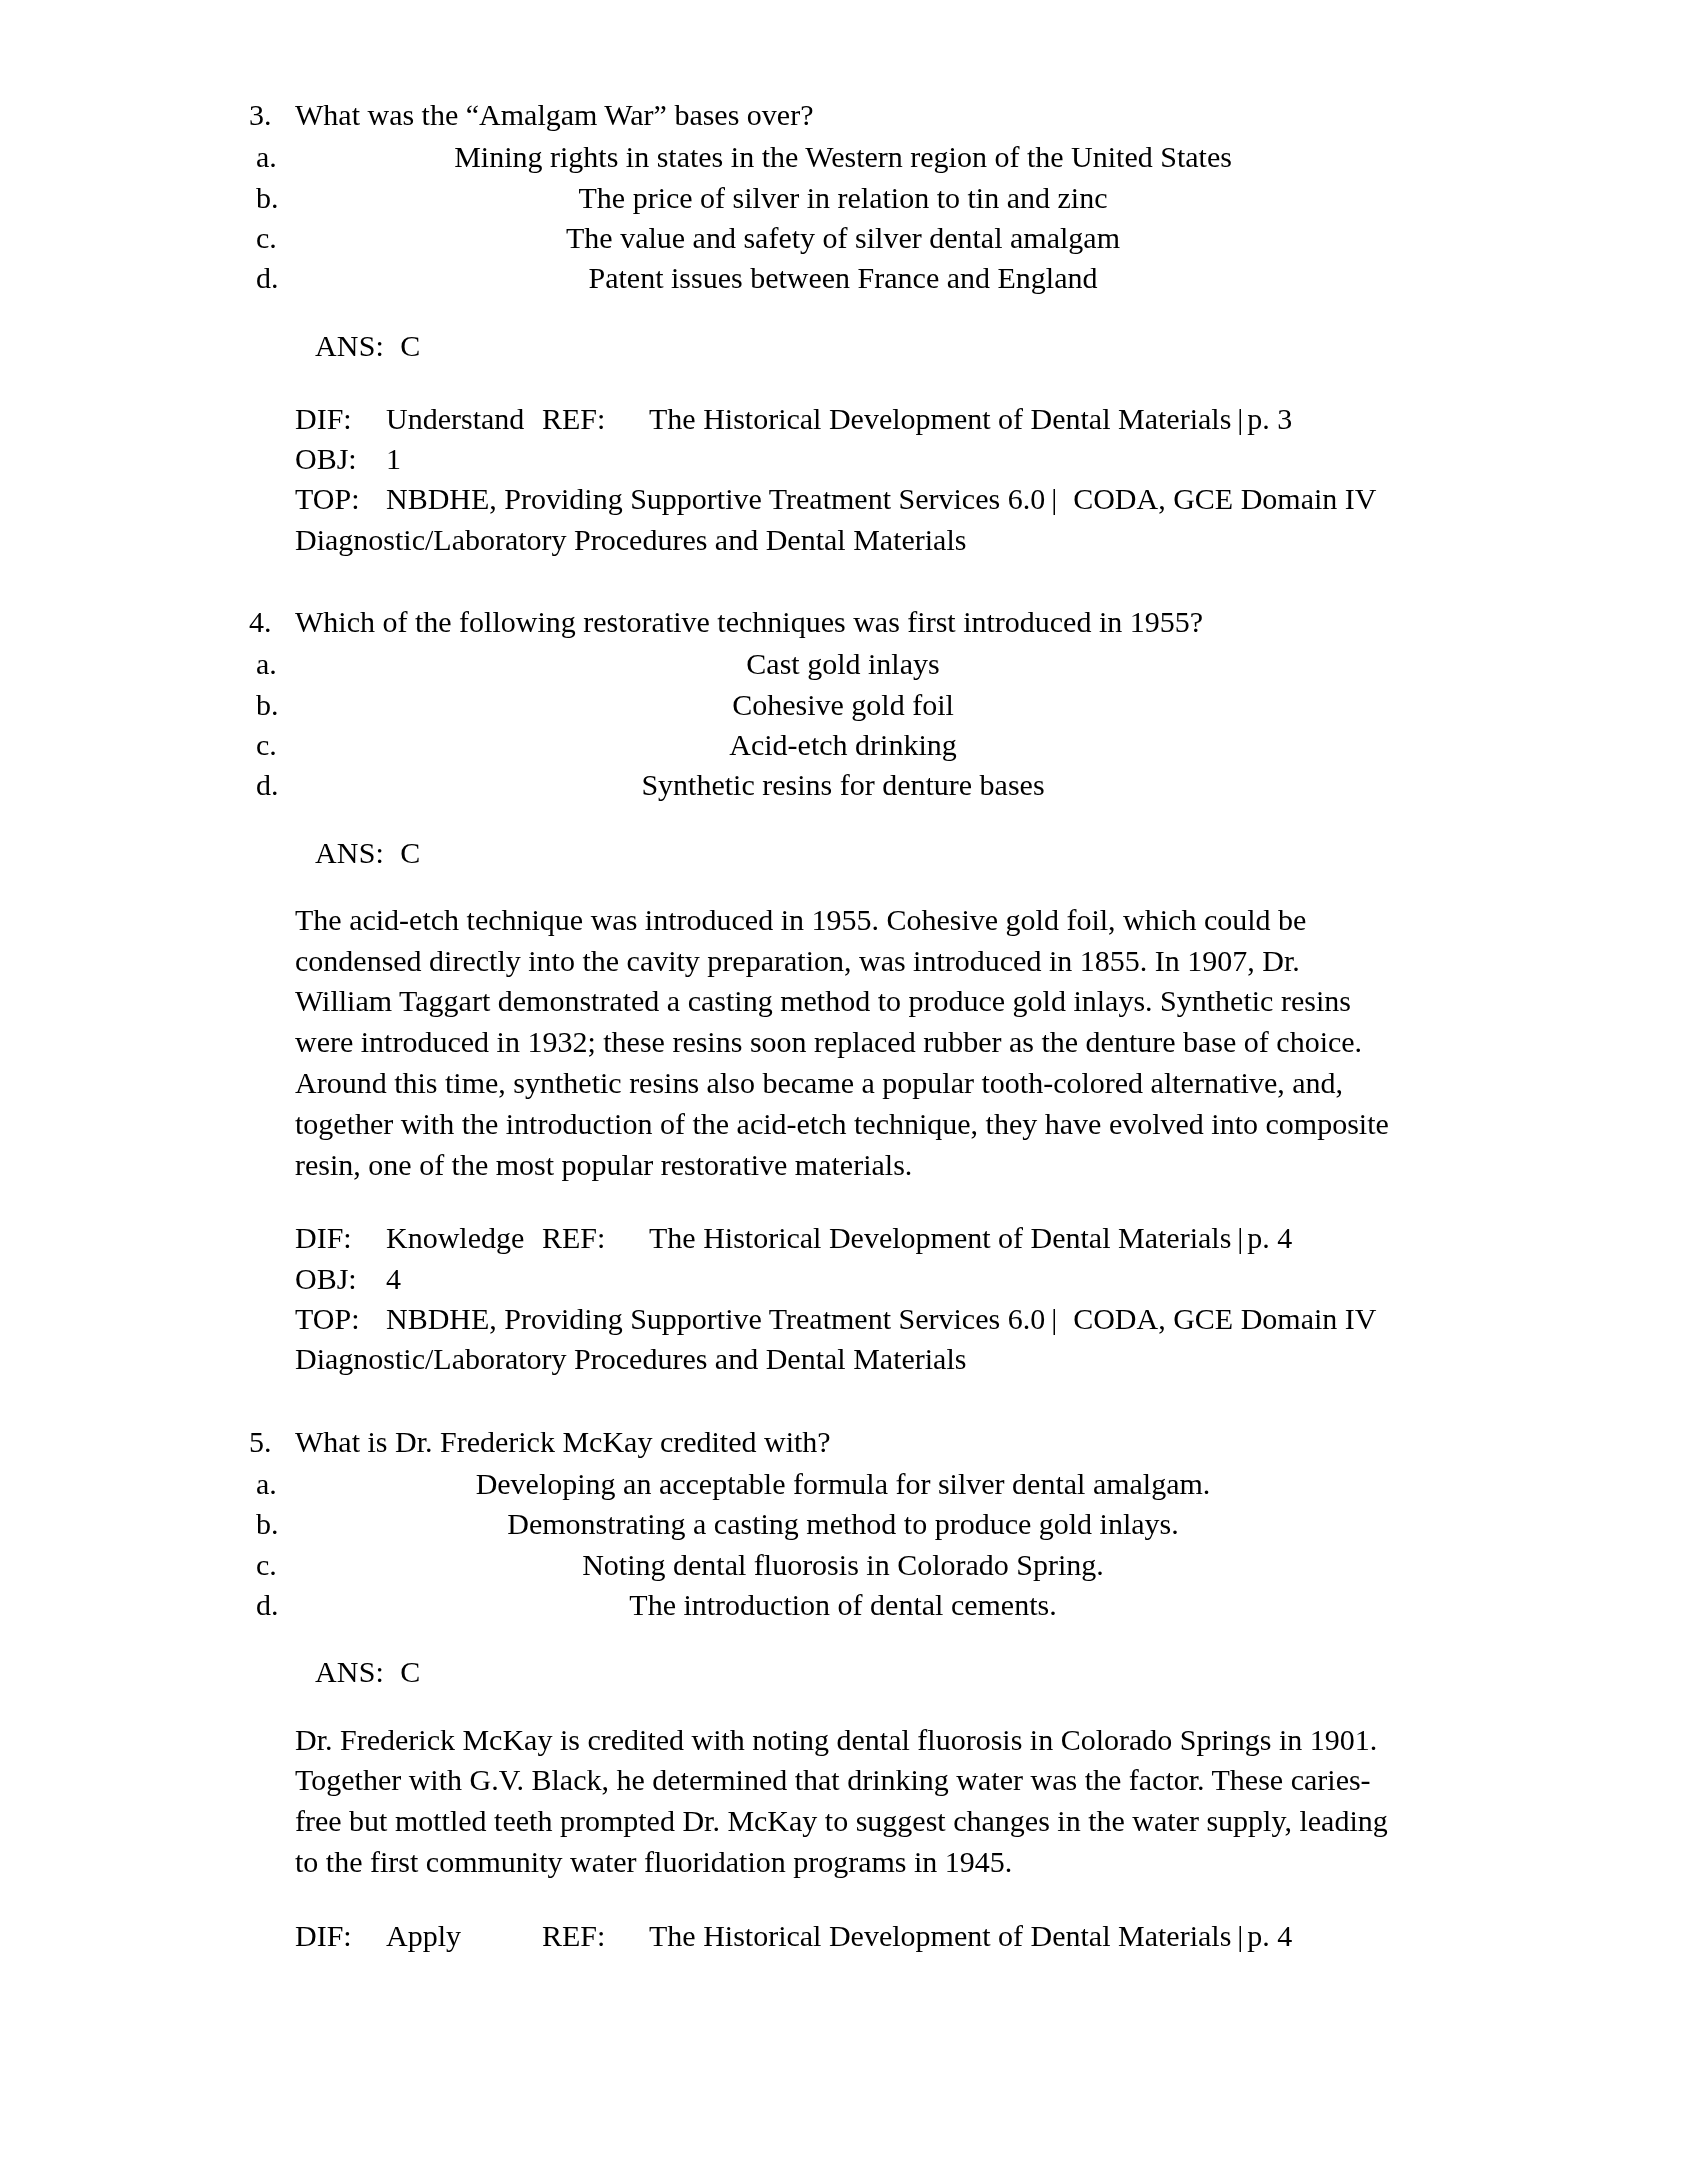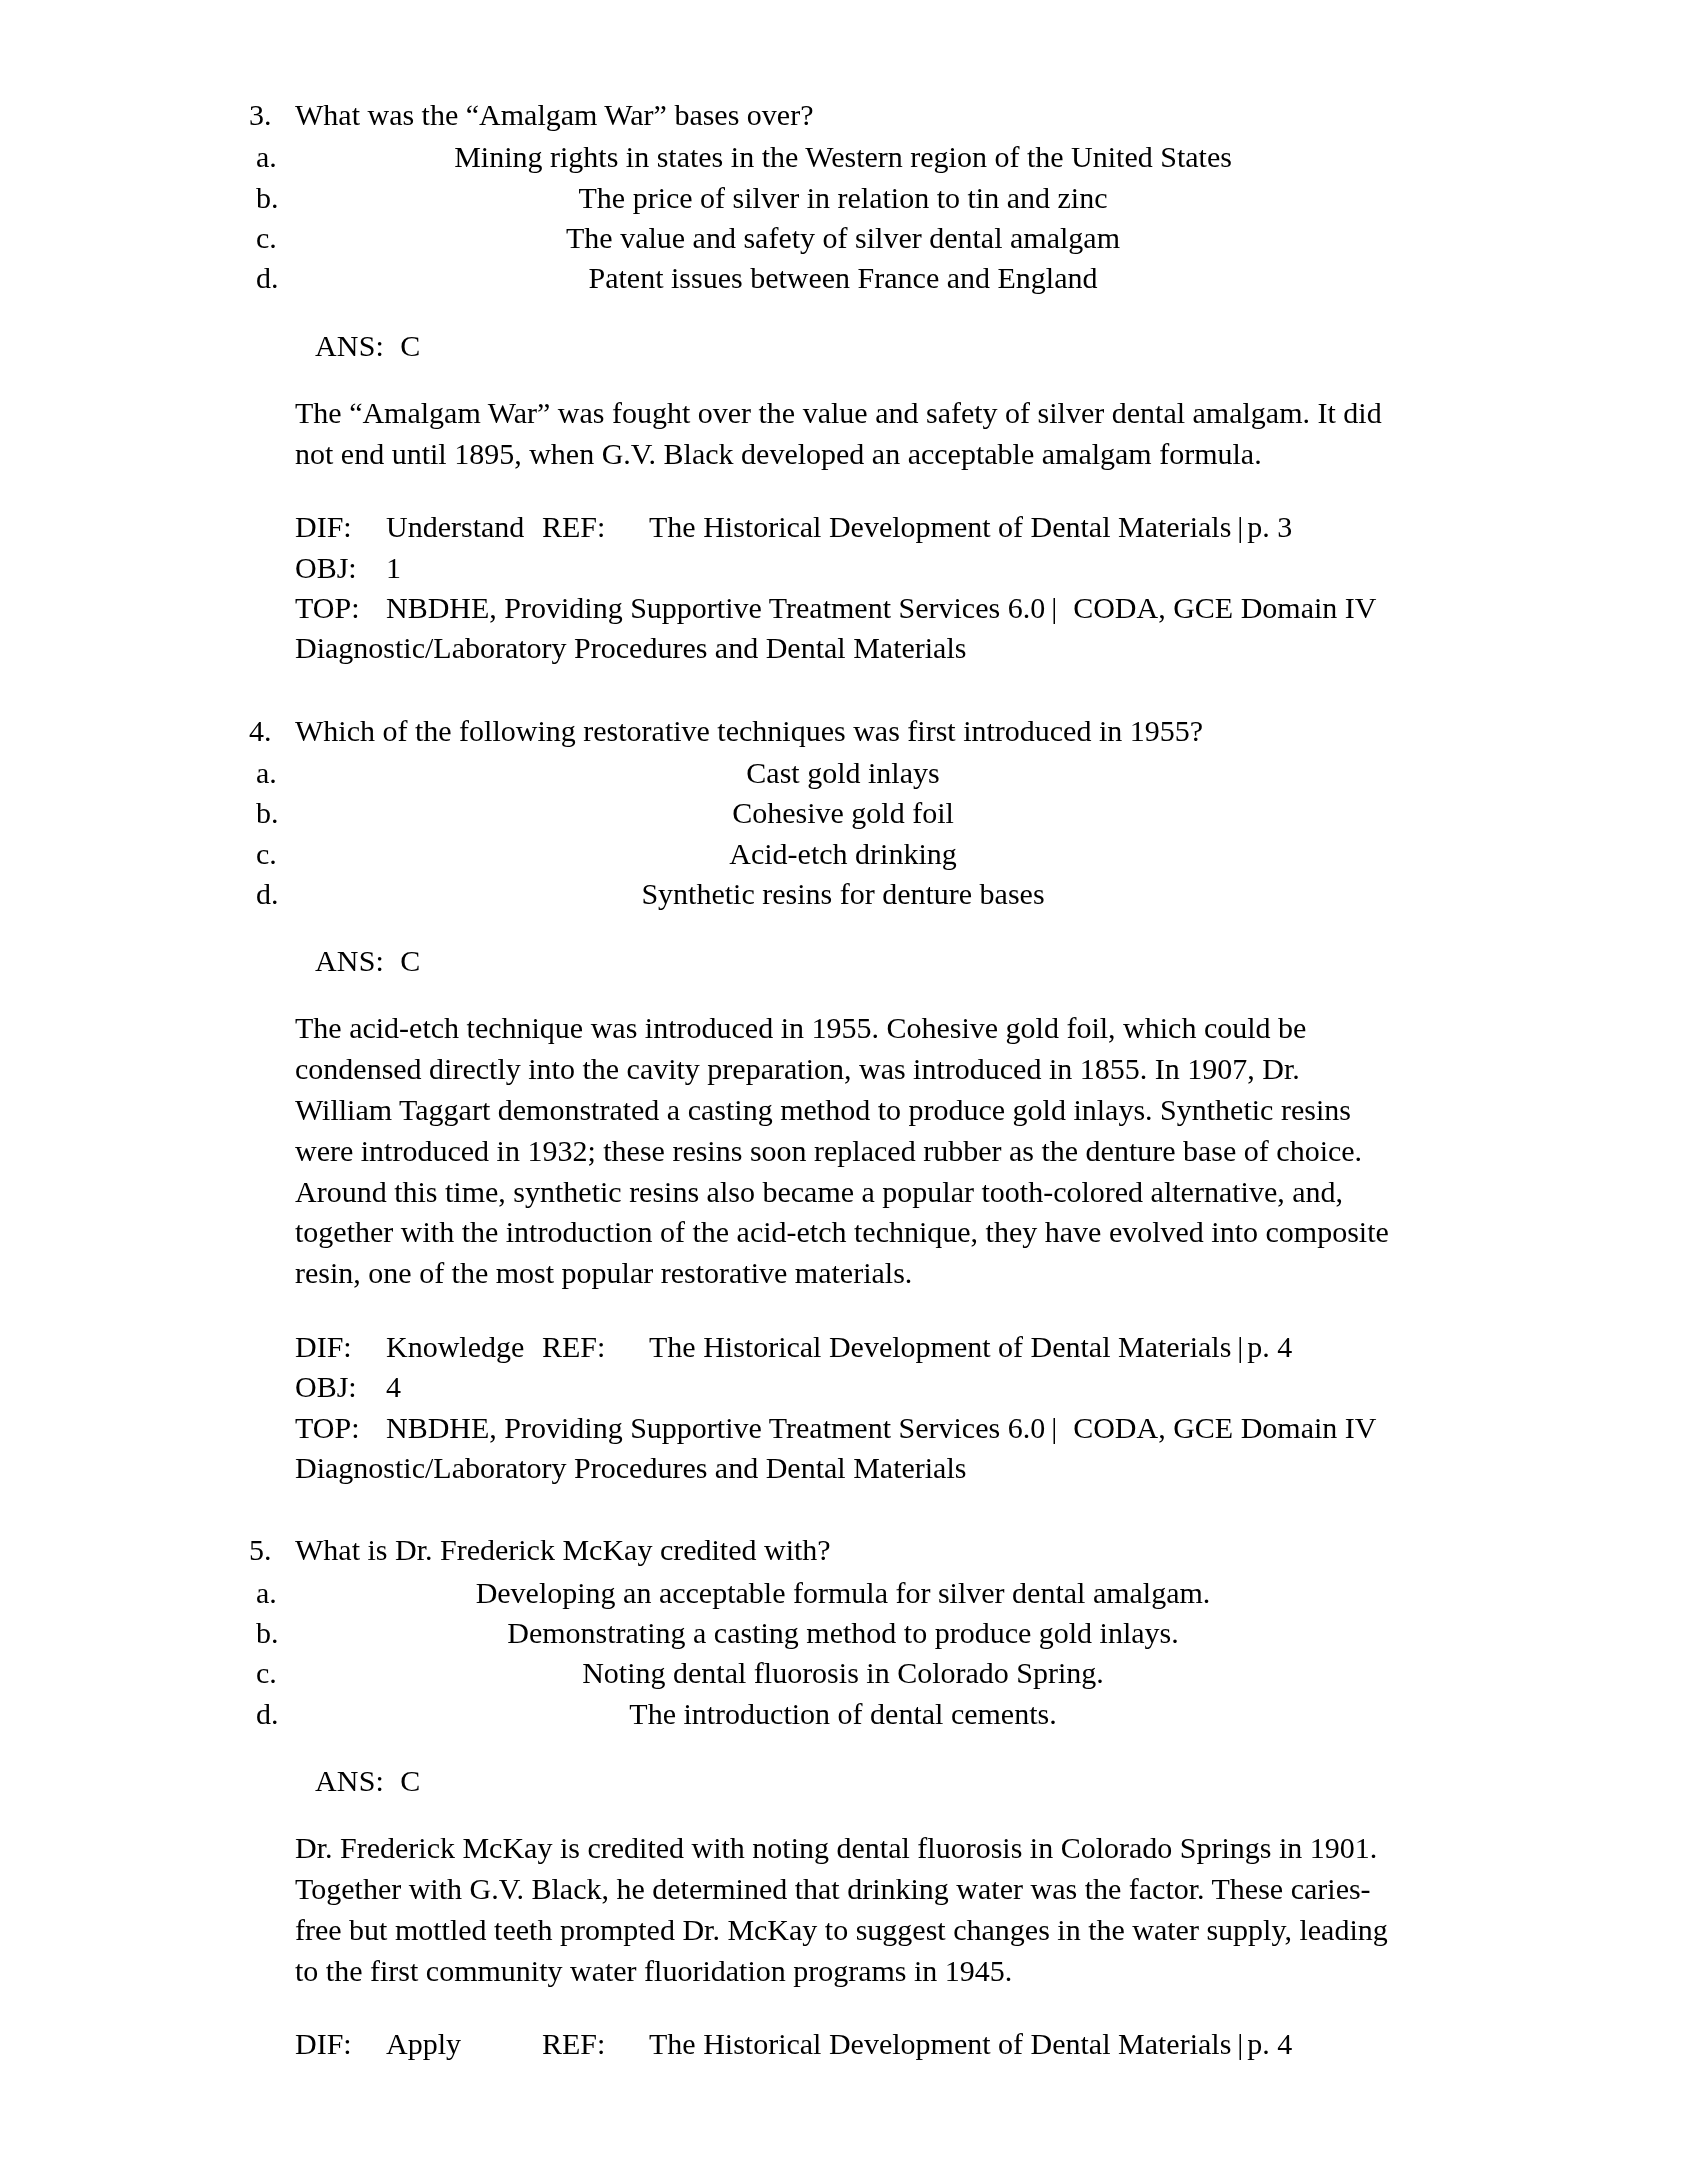--- a/index.html
+++ b/index.html
@@ -150,21 +150,20 @@
           <span class="opt-text">The value and safety of silver dental amalgam</span>
         </div>
         <div class="option-row">
           <span class="opt-letter">d.</span>
           <span class="opt-text">Patent issues between France and England</span>
         </div>
       </div>
       <div class="ans-line">
         <span class="ans-label">ANS:</span><span class="ans-value">C</span>
       </div>
-      <div class="rationale">The “Amalgam War” was fought over the value and safety of silver dental amalgam. It did not end until 1895, when G.V. Black developed an acceptable amalgam formula.</div>
       <div class="meta">
         <div class="meta-row">
           <span class="meta-key">DIF:</span>
           <span class="dif-val">Understand</span>
           <span class="meta-key-2">REF:</span>
           <span class="meta-val">The Historical Development of Dental Materials</span>
           <span class="sep">|</span>
           <span class="meta-val">p. 3</span>
         </div>
         <div class="meta-row">

